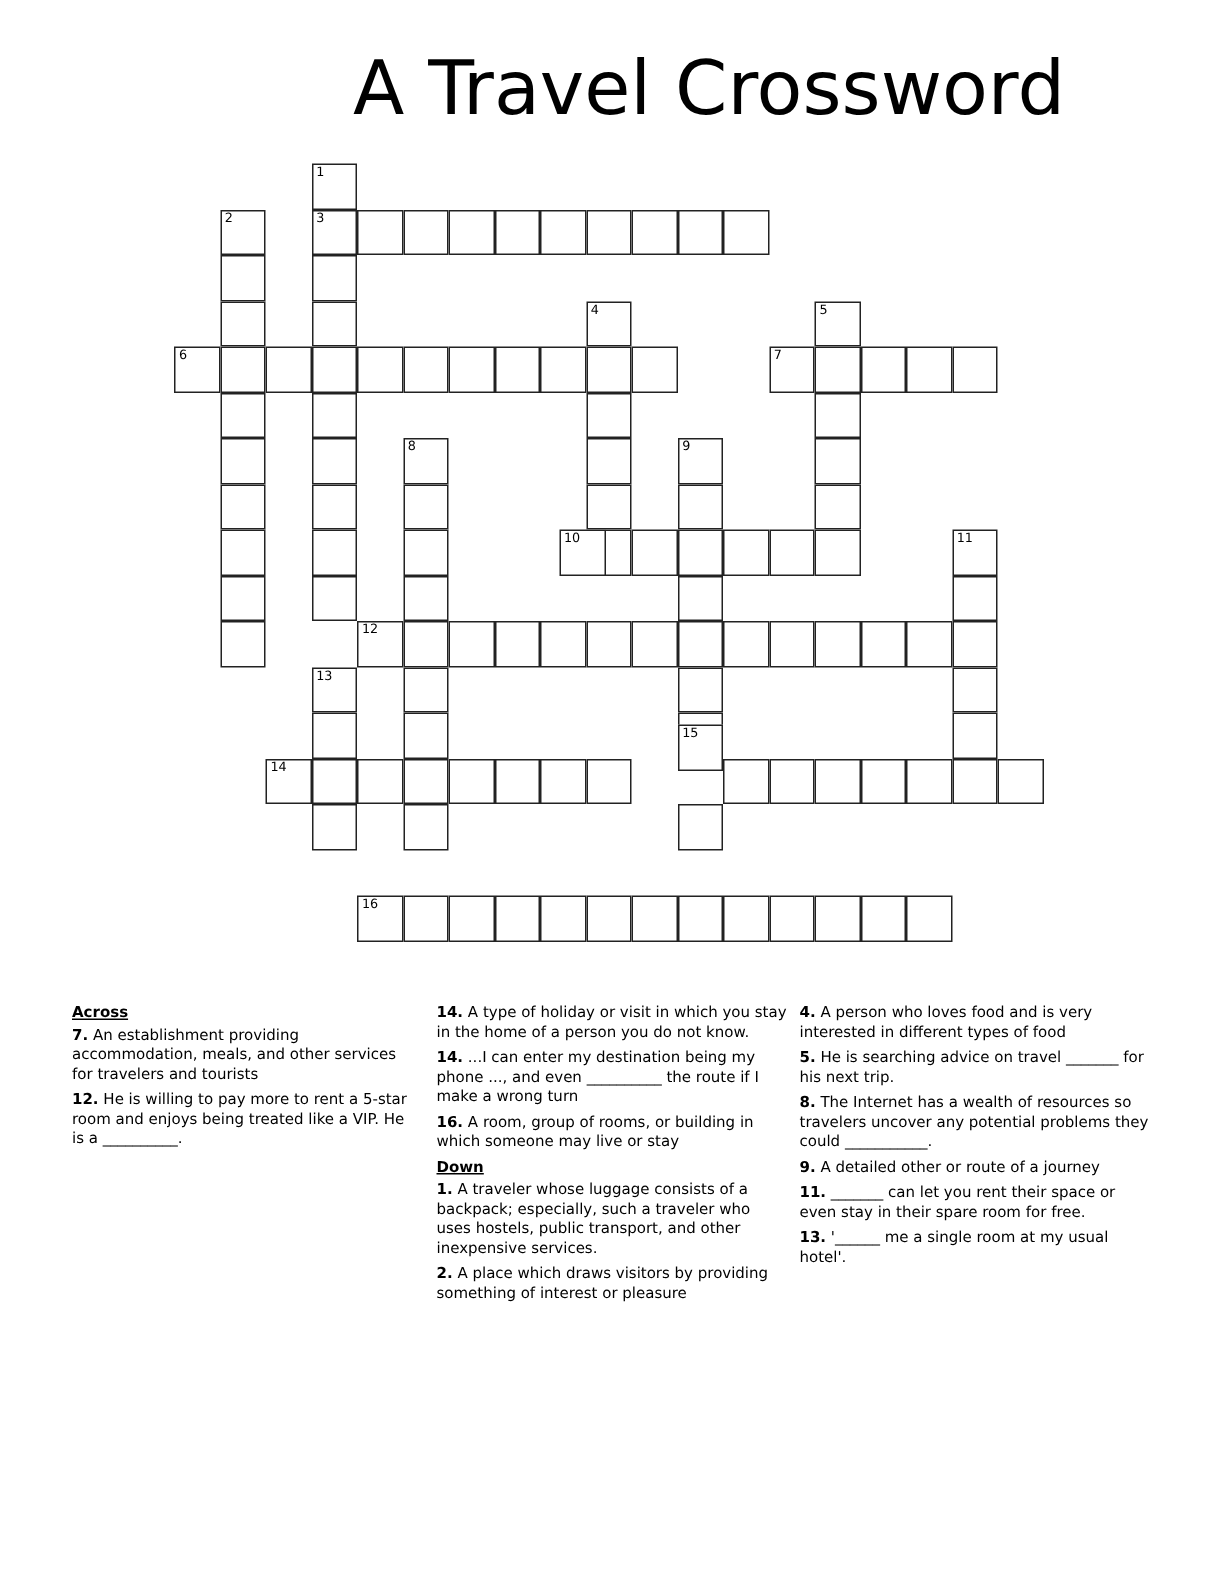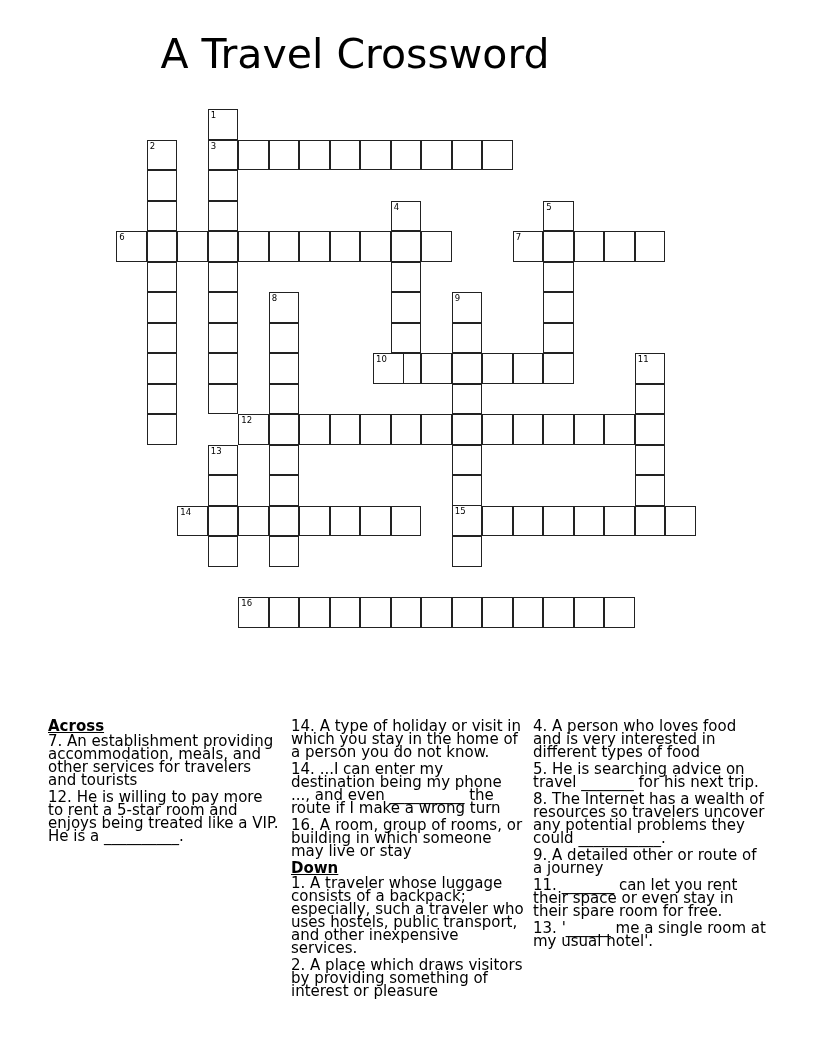--- a/index.html
+++ b/index.html
@@ -1,27 +1,27 @@
 <!DOCTYPE html>
 <html><head>
 <meta charset="utf-8">
 <style>
   html, body { margin:0; padding:0; background:#ffffff; }
   body { width:816px; height:1056px; position:relative; overflow:hidden; font-family:"DejaVu Sans", sans-serif; color:#000; }
-  .title { position:absolute; left:0; top:30px; width:710px; text-align:center; font-size:41px; font-family:"DejaVu Sans", sans-serif; letter-spacing:0px; }
+  .title { position:absolute; left:0; top:30px; width:710px; text-align:right; font-size:50px; font-family:"DejaVu Sans", sans-serif; letter-spacing:0px; }
   .grid { position:absolute; left:117px; top:110px; }
   .cell { position:absolute; width:30.5px; height:30.5px; box-sizing:border-box; border:1.5px solid #222; background:#fff; margin-left:-0.75px; margin-top:-0.75px; }
   .cell .num { position:absolute; left:2px; top:0px; font-size:8.5px; line-height:10px; font-family:"DejaVu Sans", sans-serif; }
-  .clues { position:absolute; top:720px; font-size:15px; line-height:13px; font-family:"DejaVu Sans", sans-serif; }
+  .clues { position:absolute; top:669px; font-size:10px; line-height:13px; font-family:"DejaVu Sans", sans-serif; }
   .col1 { left:48px; width:232px; }
   .col2 { left:291px; width:234px; }
   .col3 { left:533px; width:236px; }
   .heading { font-weight:bold; text-decoration:underline; margin-bottom:2px; }
   .clue { margin-bottom:4px; }
-  .clue b { font-weight:normal;text-align:right; }
+  .clue b { font-weight:bold;text-align:right; }
 </style>
 </head>
 <body>
 
 <div class="title">A Travel Crossword</div>
 
 <div class="grid" id="grid">
     <div class="cell" style="left: 91.5px; top: 0px;">
       <span class="num">1</span>
     </div>
@@ -102,21 +102,21 @@
     <div class="cell" style="left: 152.5px; top: 427px;"></div>
     <div class="cell" style="left: 335.5px; top: 183px;">
       <span class="num">9</span>
     </div>
     <div class="cell" style="left: 335.5px; top: 213.5px;"></div>
     <div class="cell" style="left: 335.5px; top: 244px;"></div>
     <div class="cell" style="left: 335.5px; top: 274.5px;"></div>
     <div class="cell" style="left: 335.5px; top: 305px;"></div>
     <div class="cell" style="left: 335.5px; top: 335.5px;"></div>
     <div class="cell" style="left: 335.5px; top: 366px;"></div>
-    <div class="cell" style="left: 335.5px; top: 396px;">
+    <div class="cell" style="left: 335.5px; top: 374px;">
       <span class="num">15</span>
     </div>
     <div class="cell" style="left: 335.5px; top: 427px;"></div>
     <div class="cell" style="left: 244px; top: 244px; margin-left: 12px;">
       <span class="num">10</span>
     </div>
     <div class="cell" style="left: 305px; top: 244px;"></div>
     <div class="cell" style="left: 366px; top: 244px;"></div>
     <div class="cell" style="left: 396.5px; top: 244px;"></div>
     <div class="cell" style="left: 518.5px; top: 244px;">

